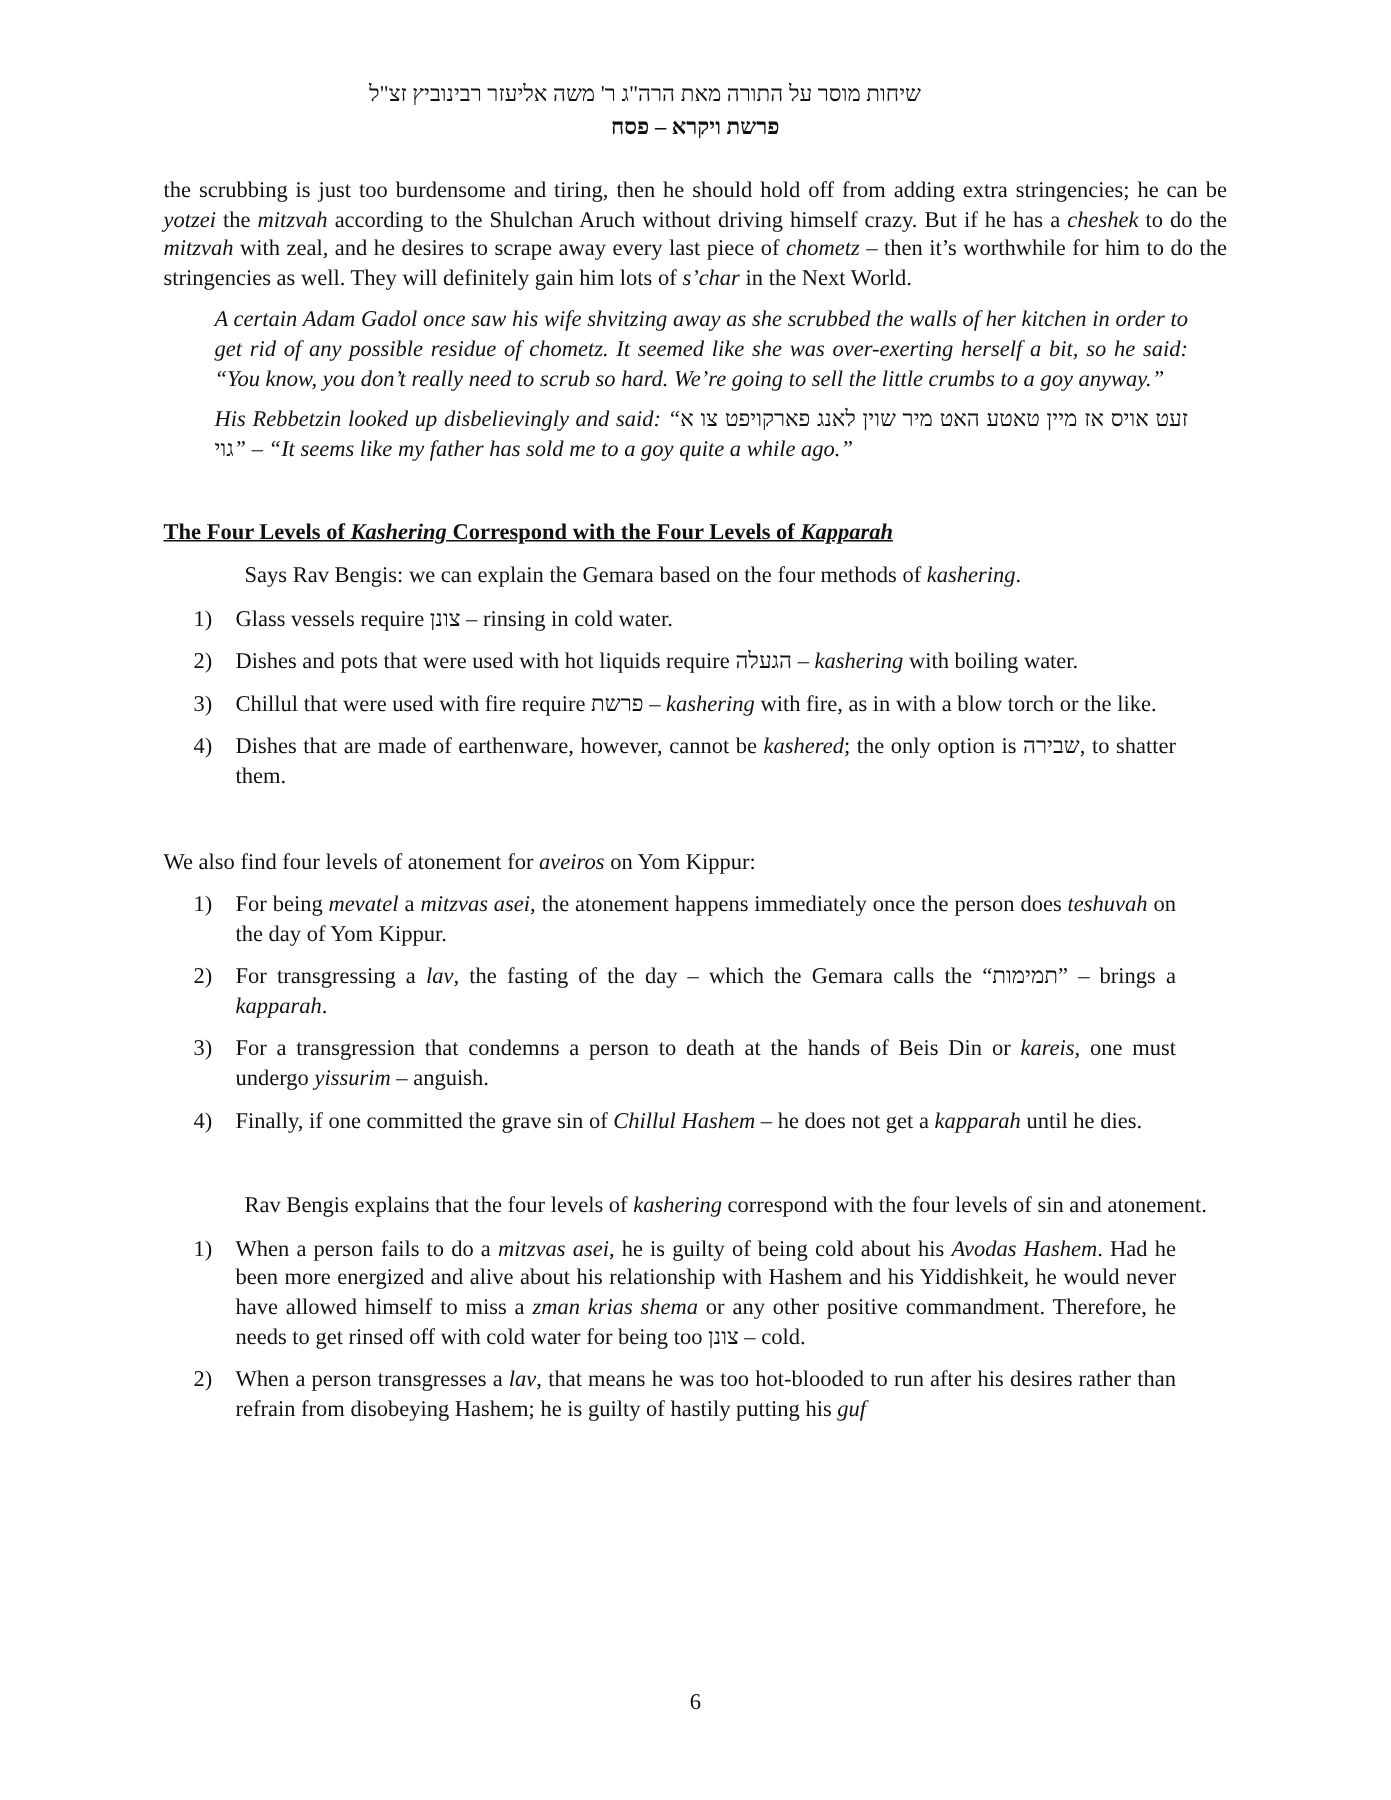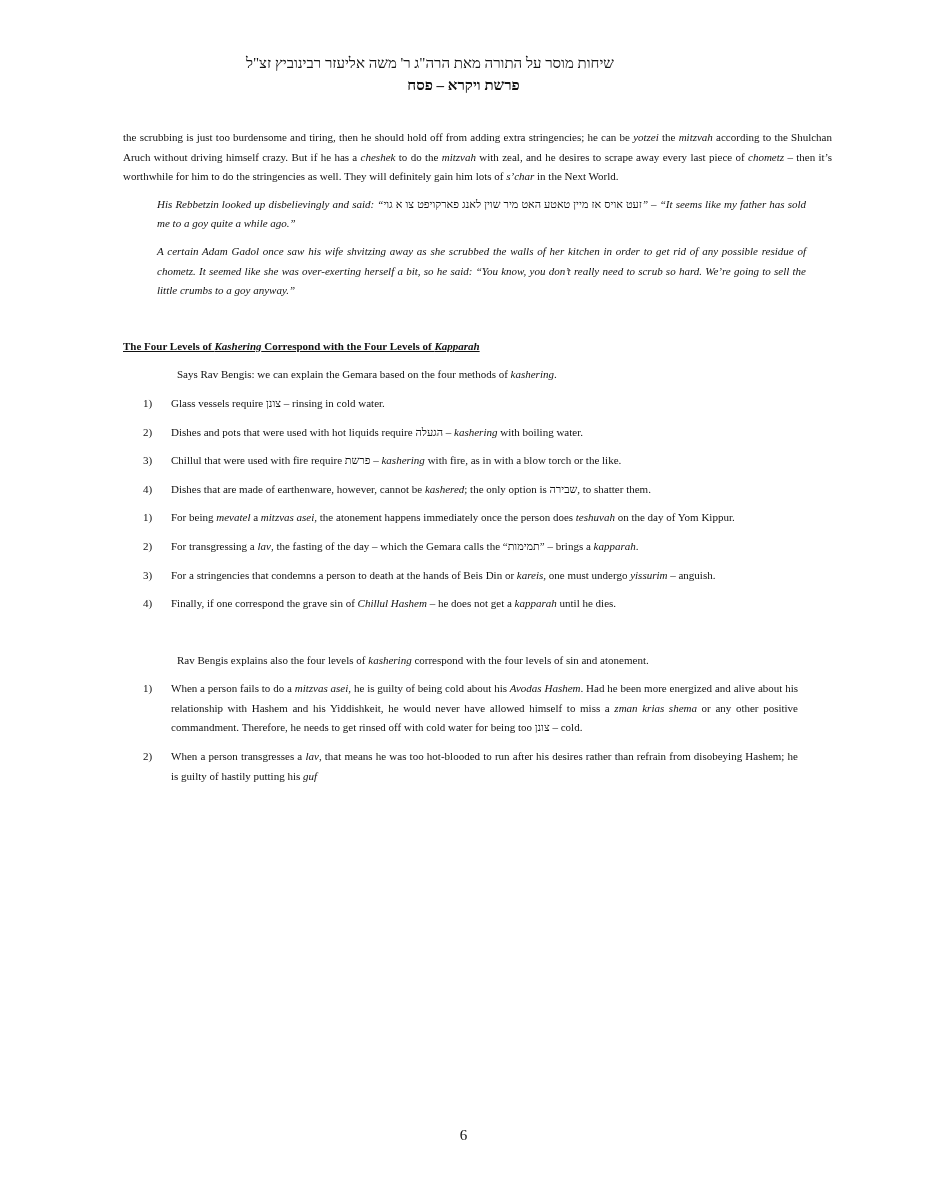--- a/index.html
+++ b/index.html
@@ -11,24 +11,23 @@
   .page { position: absolute; left: 0; top: 0; width: 927px; height: 1200px; }
   .hdr1 {
     position: absolute; top: 55px; left: 0; width: 860px; text-align: center;
     font-family: "Liberation Serif", serif; font-size: 15px; direction: rtl;
   }
   .hdr2 {
     position: absolute; top: 77px; left: 0; width: 927px; text-align: center;
     font-family: "Liberation Serif", serif; font-size: 15px; font-weight: bold; direction: rtl;
   }
   .body {
-    position: absolute; left: 109px; top: 128px; width: 709px;
-    font-family: "Liberation Serif", serif; font-size: 11px; line-height: 19.6px;
+    position: absolute; left: 109px; top: 118px; width: 709px;
+    font-family: "Liberation Serif", serif; font-size: 15px; line-height: 19.6px;
     text-align: justify;
-    margin-left: 14px;
   }
   p { margin: 0; }
   .quote { margin: 0 26px 0 34px; font-style: italic; }
   .quote + .quote { margin-top: 8px; }
   .gap-s { height: 8px; }
   .heading { font-weight: bold; text-decoration: underline; margin-top: 36px; }
   .indent { text-indent: 54px; }
   ol.list { list-style: none; margin: 0; padding: 0; }
   ol.list li { position: relative; padding-left: 48px; margin-right: 34px; margin-top: 9px; }
   ol.list li .num { position: absolute; left: 20px; top: 0; }
@@ -44,43 +43,44 @@
 <div class="page">
 
   <div class="hdr1">שיחות מוסר על התורה מאת הרה"ג ר' משה אליעזר רבינוביץ זצ"ל</div>
   <div class="hdr2">פרשת ויקרא – פסח</div>
 
   <div class="body">
 
     <p><span>the scrubbing is just too burdensome and tiring, then he should hold off from adding extra stringencies; he can be </span><i>yotzei</i><span> the </span><i>mitzvah</i><span> according to the Shulchan Aruch without driving himself crazy. But if he has a </span><i>cheshek</i><span> to do the </span><i>mitzvah</i><span> with zeal, and he desires to scrape away every last piece of </span><i>chometz</i><span> – then it’s worthwhile for him to do the stringencies as well. They will definitely gain him lots of </span><i>s’char</i><span> in the Next World.</span></p>
 
     <div class="gap-s"></div>
+    <p class="quote">A certain Adam Gadol once saw his wife shvitzing away as she scrubbed the walls of her kitchen in order to get rid of any possible residue of chometz. It seemed like she was over-exerting herself a bit, so he said: “You know, you don’t really need to scrub so hard. We’re going to sell the little crumbs to a goy anyway.”</p>
     <p class="quote"><span>His Rebbetzin looked up disbelievingly and said: “</span><span class="heb">זעט אויס אז מיין טאטע האט מיר שוין לאנג פארקויפט צו א גוי</span><span>” – “It seems like my father has sold me to a goy quite a while ago.”</span></p>
-    <p class="quote">A certain Adam Gadol once saw his wife shvitzing away as she scrubbed the walls of her kitchen in order to get rid of any possible residue of chometz. It seemed like she was over-exerting herself a bit, so he said: “You know, you don’t really need to scrub so hard. We’re going to sell the little crumbs to a goy anyway.”</p>
 
     <p class="heading"><span>The Four Levels of </span><i>Kashering</i><span> Correspond with the Four Levels of </span><i>Kapparah</i></p>
 
     <p class="indent" style="margin-top:9px;"><span>Says Rav Bengis: we can explain the Gemara based on the four methods of </span><i>kashering</i><span>.</span></p>
 
     <ol class="list">
       <li><span class="num">1)</span><span>Glass vessels require </span><span class="heb">צונן</span><span> – rinsing in cold water.</span></li>
       <li><span class="num">2)</span><span>Dishes and pots that were used with hot liquids require </span><span class="heb">הגעלה</span><span> – </span><i>kashering</i><span> with boiling water.</span></li>
       <li><span class="num">3)</span><span>Chillul that were used with fire require </span><span class="heb">פרשת</span><span> – </span><i>kashering</i><span> with fire, as in with a blow torch or the like.</span></li>
       <li><span class="num">4)</span><span>Dishes that are made of earthenware, however, cannot be </span><i>kashered</i><span>; the only option is </span><span class="heb">שבירה</span><span>, to shatter them.</span></li>
     </ol>
 
+    <p style="margin-top:37px;"><span>We also find four levels of atonement for </span><i>aveiros</i><span> on Yom Kippur:</span></p>
 
     <ol class="list">
       <li><span class="num">1)</span><span>For being </span><i>mevatel</i><span> a </span><i>mitzvas asei</i><span>, the atonement happens immediately once the person does </span><i>teshuvah</i><span> on the day of Yom Kippur.</span></li>
       <li><span class="num">2)</span><span>For transgressing a </span><i>lav</i><span>, the fasting of the day – which the Gemara calls the “</span><span class="heb">תמימות</span><span>” – brings a </span><i>kapparah</i><span>.</span></li>
-      <li><span class="num">3)</span><span>For a stringencies that condemns a person to death at the hands of Beis Din or </span><i>kareis</i><span>, one must undergo </span><i>yissurim</i><span> – anguish.</span></li>
-      <li><span class="num">4)</span><span>Finally, if one correspond the grave sin of </span><i>Chillul Hashem</i><span> – he does not get a </span><i>kapparah</i><span> until he dies.</span></li>
+      <li><span class="num">3)</span><span>For a transgression that condemns a person to death at the hands of Beis Din or </span><i>kareis</i><span>, one must undergo </span><i>yissurim</i><span> – anguish.</span></li>
+      <li><span class="num">4)</span><span>Finally, if one committed the grave sin of </span><i>Chillul Hashem</i><span> – he does not get a </span><i>kapparah</i><span> until he dies.</span></li>
     </ol>
 
-    <p class="indent" style="margin-top:37px;"><span>Rav Bengis explains also the four levels of </span><i>kashering</i><span> correspond with the four levels of sin and atonement.</span></p>
+    <p class="indent" style="margin-top:37px;"><span>Rav Bengis explains that the four levels of </span><i>kashering</i><span> correspond with the four levels of sin and atonement.</span></p>
 
     <ol class="list">
       <li><span class="num">1)</span><span>When a person fails to do a </span><i>mitzvas asei</i><span>, he is guilty of being cold about his </span><i>Avodas Hashem</i><span>. Had he been more energized and alive about his relationship with Hashem and his Yiddishkeit, he would never have allowed himself to miss a </span><i>zman krias shema</i><span> or any other positive commandment. Therefore, he needs to get rinsed off with cold water for being too </span><span class="heb">צונן</span><span> – cold.</span></li>
       <li><span class="num">2)</span><span>When a person transgresses a </span><i>lav</i><span>, that means he was too hot-blooded to run after his desires rather than refrain from disobeying Hashem; he is guilty of hastily putting his </span><i>guf</i></li>
     </ol>
   </div>
 
   <div class="pagenum">6</div>
 </div>
 

